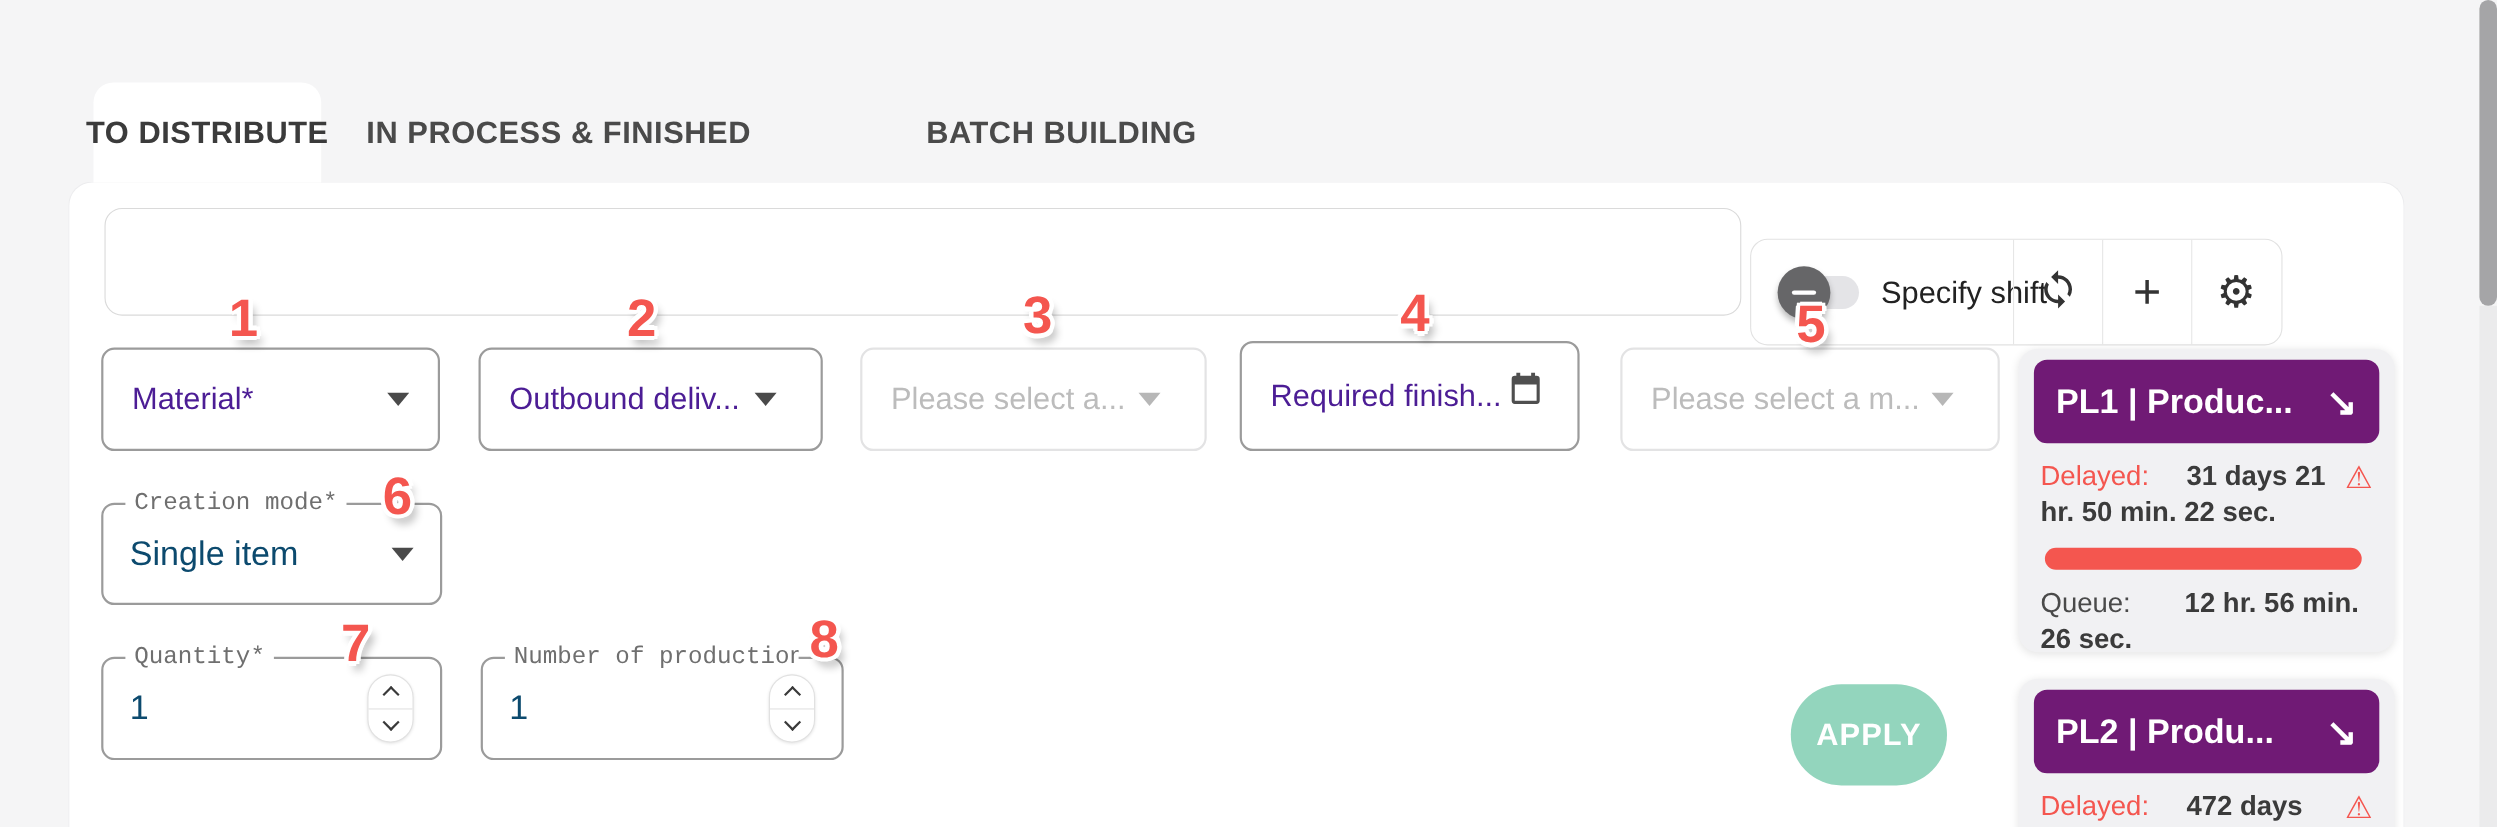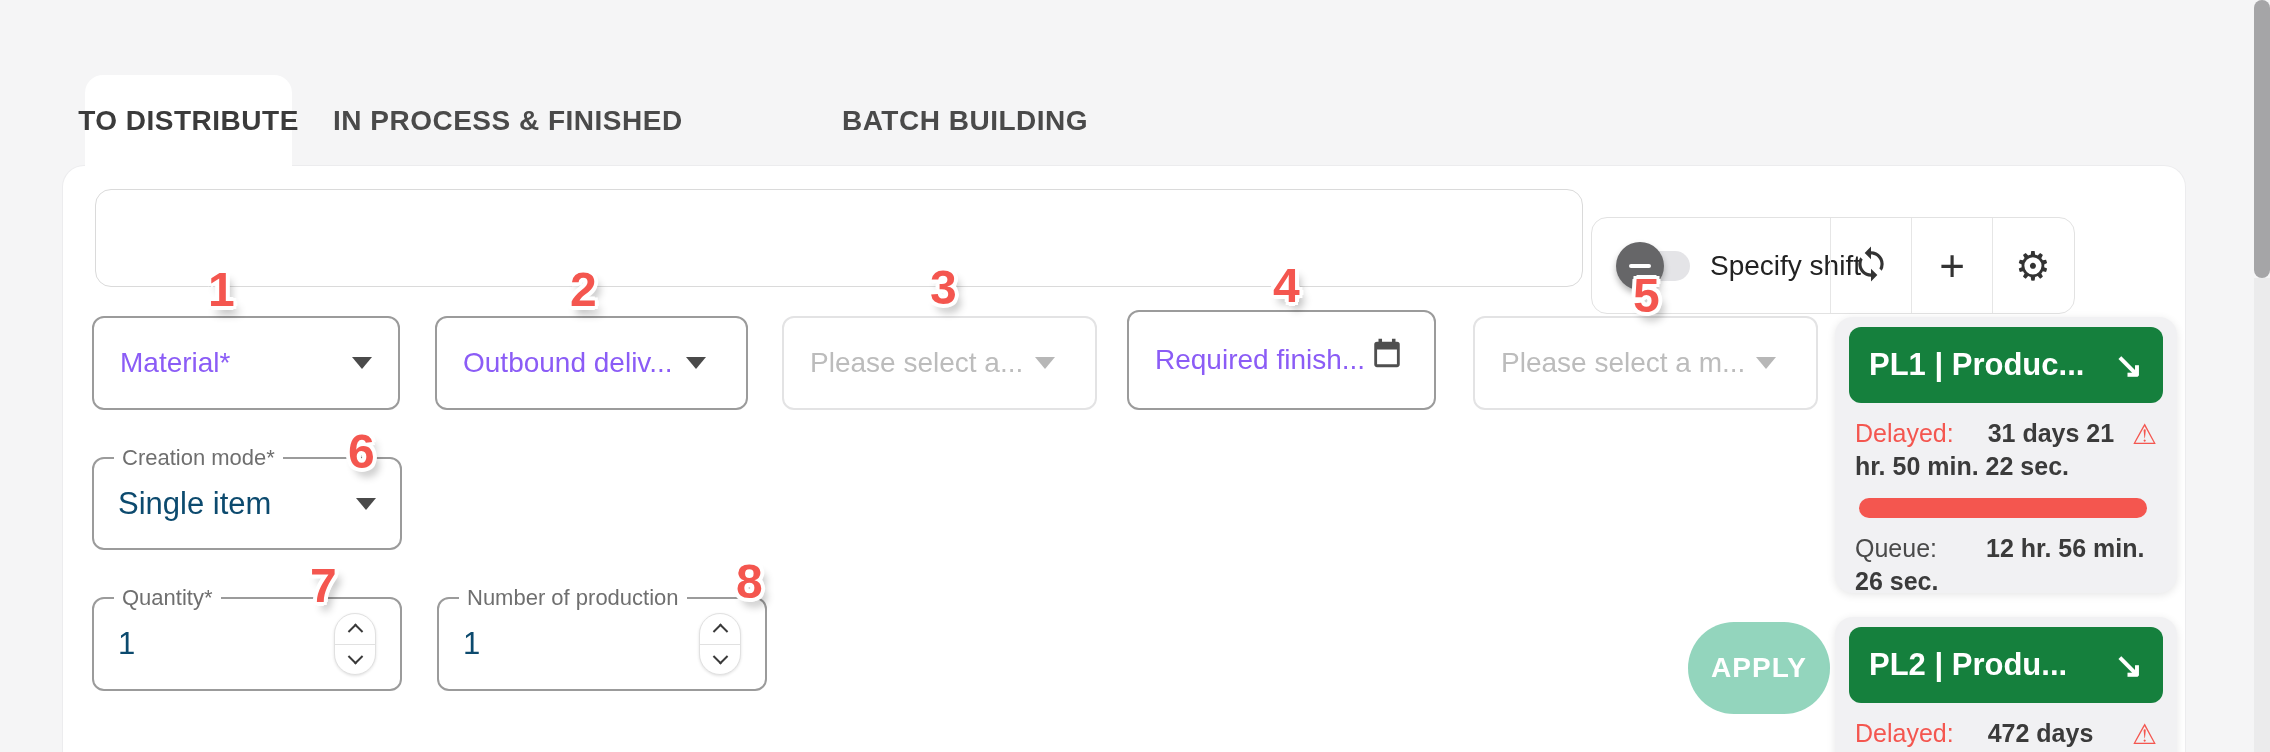--- a/index.html
+++ b/index.html
@@ -52,38 +52,38 @@
   .icon-cell { width: 80px; display: flex; align-items: center; justify-content: center;
                cursor: pointer; color: #333; }
   .plus-glyph { font-size: 44px; font-weight: 400; color: #333; line-height: 1; }
   .gear-glyph { font-size: 40px; color: #333; line-height: 1; }
 
   
   .fld {
     position: absolute; height: 94px; background: #fff;
     border: 2px solid #9b9b9b; border-radius: 12px;
     display: flex; align-items: center; padding: 0 26px;
-    font-size: 28px; color: #8b5cf6; cursor: pointer; overflow: hidden;
+    font-size: 28px; color: #4c1d95; cursor: pointer; overflow: hidden;
   }
   .fld .lbl { white-space: nowrap; overflow: hidden; }
   .fld.disabled { border-color: #e3e3e4; color: #bcbcbc; }
   .caret { width: 0; height: 0; margin-left: auto; flex: none;
            border-left: 10px solid transparent; border-right: 10px solid transparent;
            border-top: 12px solid #4a4a4a; }
   .fld.disabled .caret { border-top-color: #b7b7b7; }
   .caret.overlap { position: absolute; right: 40px; margin: 0; }
   .cal-icon { position: absolute; right: 30px; top: 24px; }
 
   .fld-notch {
     position: absolute; background: #fff; border: 2px solid #9b9b9b; border-radius: 12px;
     display: flex; align-items: center; padding: 0 24px; cursor: pointer;
   }
   .notch-label { position: absolute; top: -14px; left: 20px; background: #fff;
                  padding: 0 8px; font-size: 22px; color: #6f6f6f; white-space: nowrap;
-                 max-width: 82%; overflow: hidden; }
+                 max-width: 82%; overflow: hidden; font-family: Liberation Mono, monospace; }
   .notch-value { font-size: 31px; color: #0c4a6e; }
 
   .stepper { margin-left: auto; width: 42px; height: 62px; border: 1px solid #e1e1e1;
              border-radius: 21px; background: #fff; box-shadow: 0 1px 3px rgba(0,0,0,.12);
              display: flex; flex-direction: column; }
   .step-half { flex: 1; display: flex; align-items: center; justify-content: center; cursor: pointer; }
   .step-half.top { border-bottom: 1px solid #e1e1e1; }
   .chev { width: 11px; height: 11px; border-left: 2.5px solid #3a3a3a; border-top: 2.5px solid #3a3a3a; }
   .chev.up { transform: rotate(45deg) translate(2px,2px); }
   .chev.down { transform: rotate(225deg) translate(2px,2px); }
@@ -92,37 +92,37 @@
   .badge {
     position: absolute; font-size: 48px; font-weight: 700; color: #f4564f;
     line-height: 1;
     text-shadow: -4px 0 0 #fff, 4px 0 0 #fff, 0 -4px 0 #fff, 0 4px 0 #fff,
                  -3px -3px 0 #fff, 3px 3px 0 #fff, -3px 3px 0 #fff, 3px -3px 0 #fff,
                  5px 8px 8px rgba(0,0,0,.30);
   }
 
   
   .apply-btn {
-    position: absolute; left: 1688px; top: 622px; width: 142px; height: 92px;
+    position: absolute; left: 1628px; top: 622px; width: 142px; height: 92px;
     background: #93d5bd; border: none; border-radius: 46px;
     color: #fff; font-weight: 700; font-size: 28px; letter-spacing: 1px;
     font-family: "Liberation Sans", sans-serif; cursor: pointer;
   }
 
   
   .pl-card {
     position: absolute; left: 1835px; width: 342px;
     background: #f1f1f3; border-radius: 18px;
     box-shadow: 0 2px 8px rgba(0,0,0,.10);
     padding: 10px 14px 18px 14px;
   }
   .pl-card.c1 { top: 317px; height: 276px; }
   .pl-card.c2 { top: 617px; height: 220px; }
   .pl-header {
-    height: 76px; background: #15803d; border-radius: 12px; color: #fff;
+    height: 76px; background: #701a75; border-radius: 12px; color: #fff;
     display: flex; align-items: center; justify-content: space-between;
     padding: 0 20px; font-weight: 700; font-size: 31px; cursor: pointer;
     white-space: nowrap; overflow: hidden;
   }
   .pl-arrow { font-size: 34px; font-weight: 700; margin-left: 12px; flex: none; }
   .pl-body { padding: 14px 6px 0 6px; font-size: 25px; line-height: 1.3; color: #3b3b3b; }
   .warn-icon { float: right; color: #f4564f; font-size: 28px; margin-left: 8px; }
   .red-label { color: #f4564f; margin-right: 10px; }
   .bold-val { font-weight: 700; color: #3b3b3b; margin-left: 24px; }
   .gray-label { color: #4a4a4a; margin-right: 25px; }

